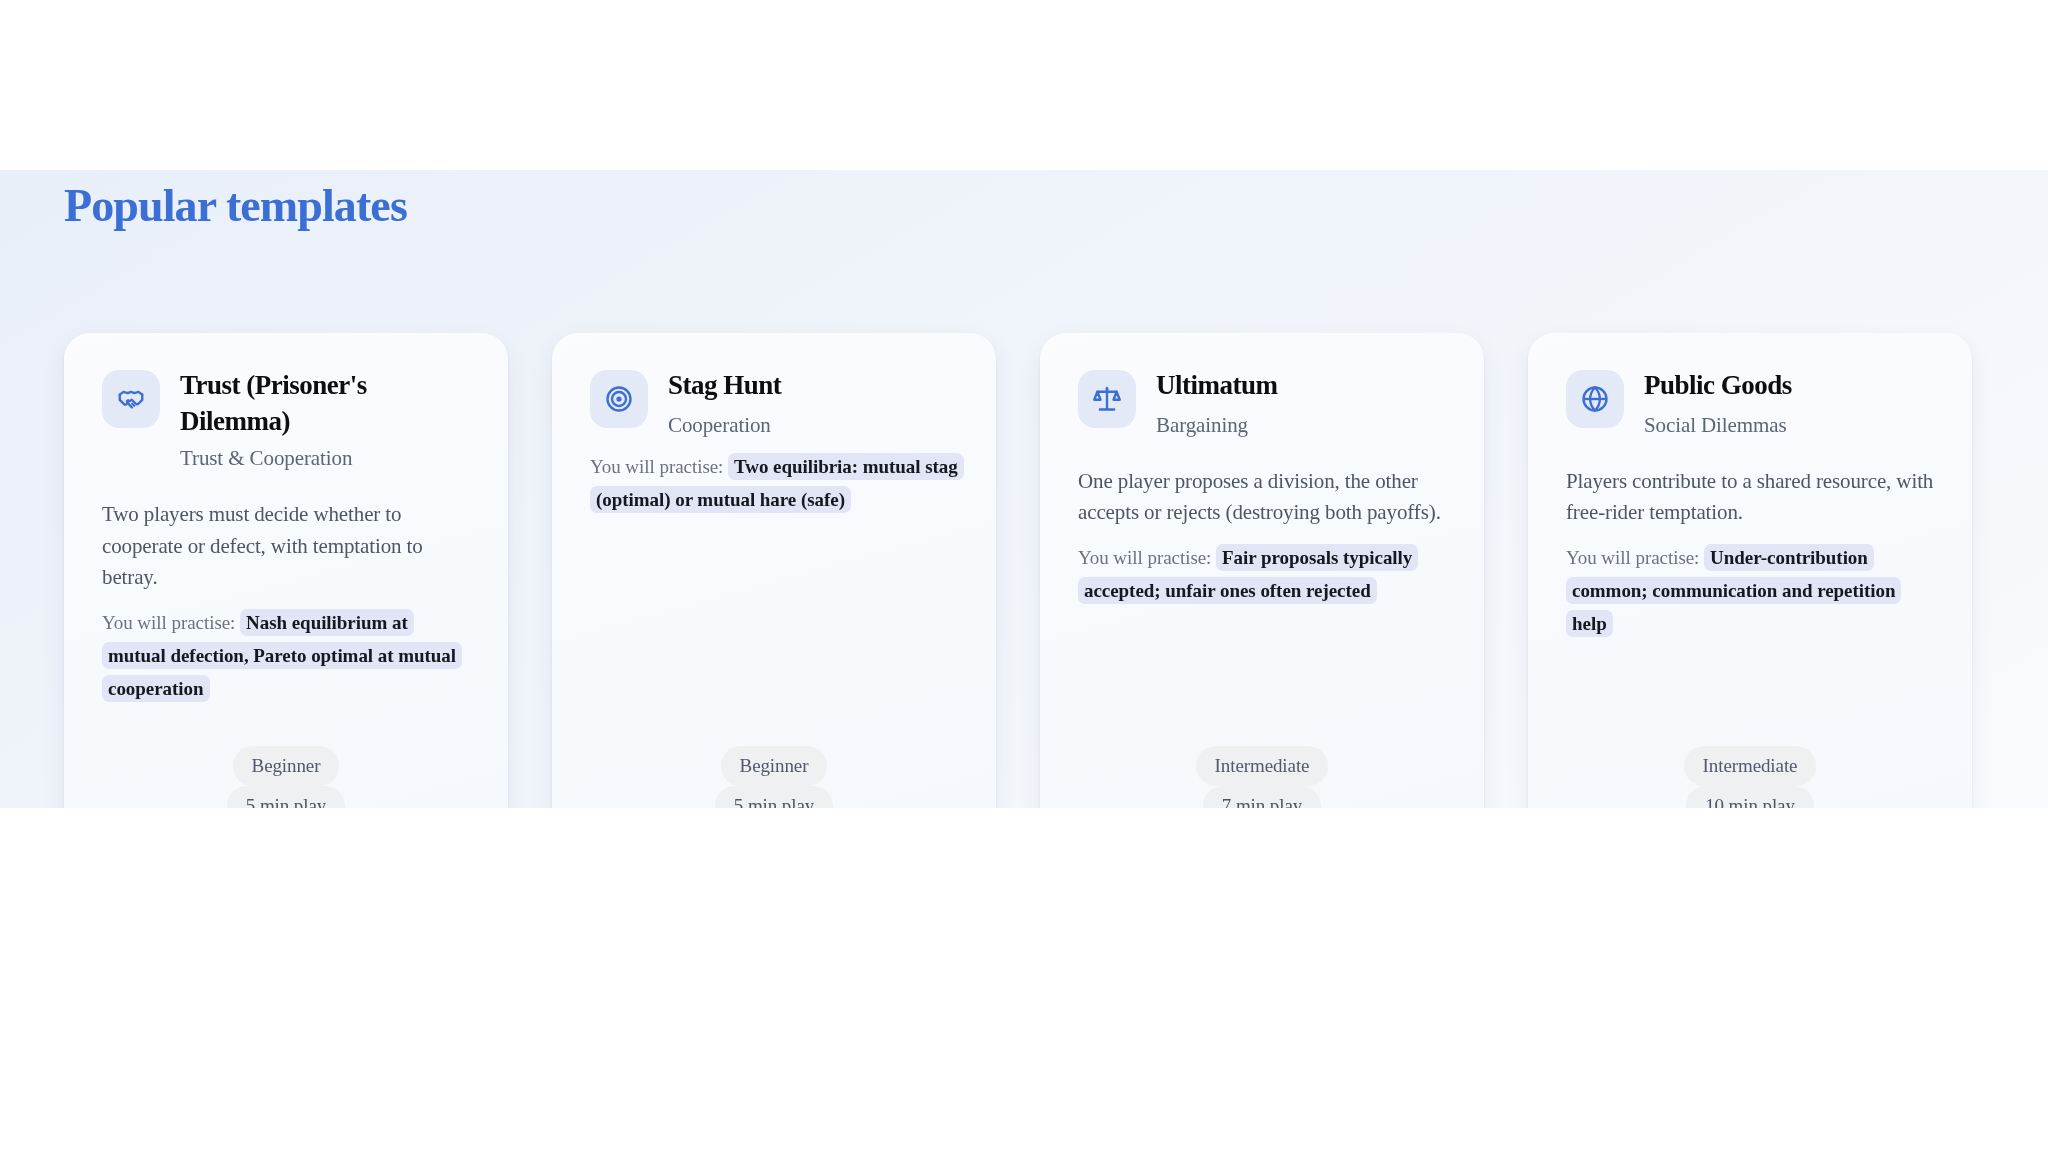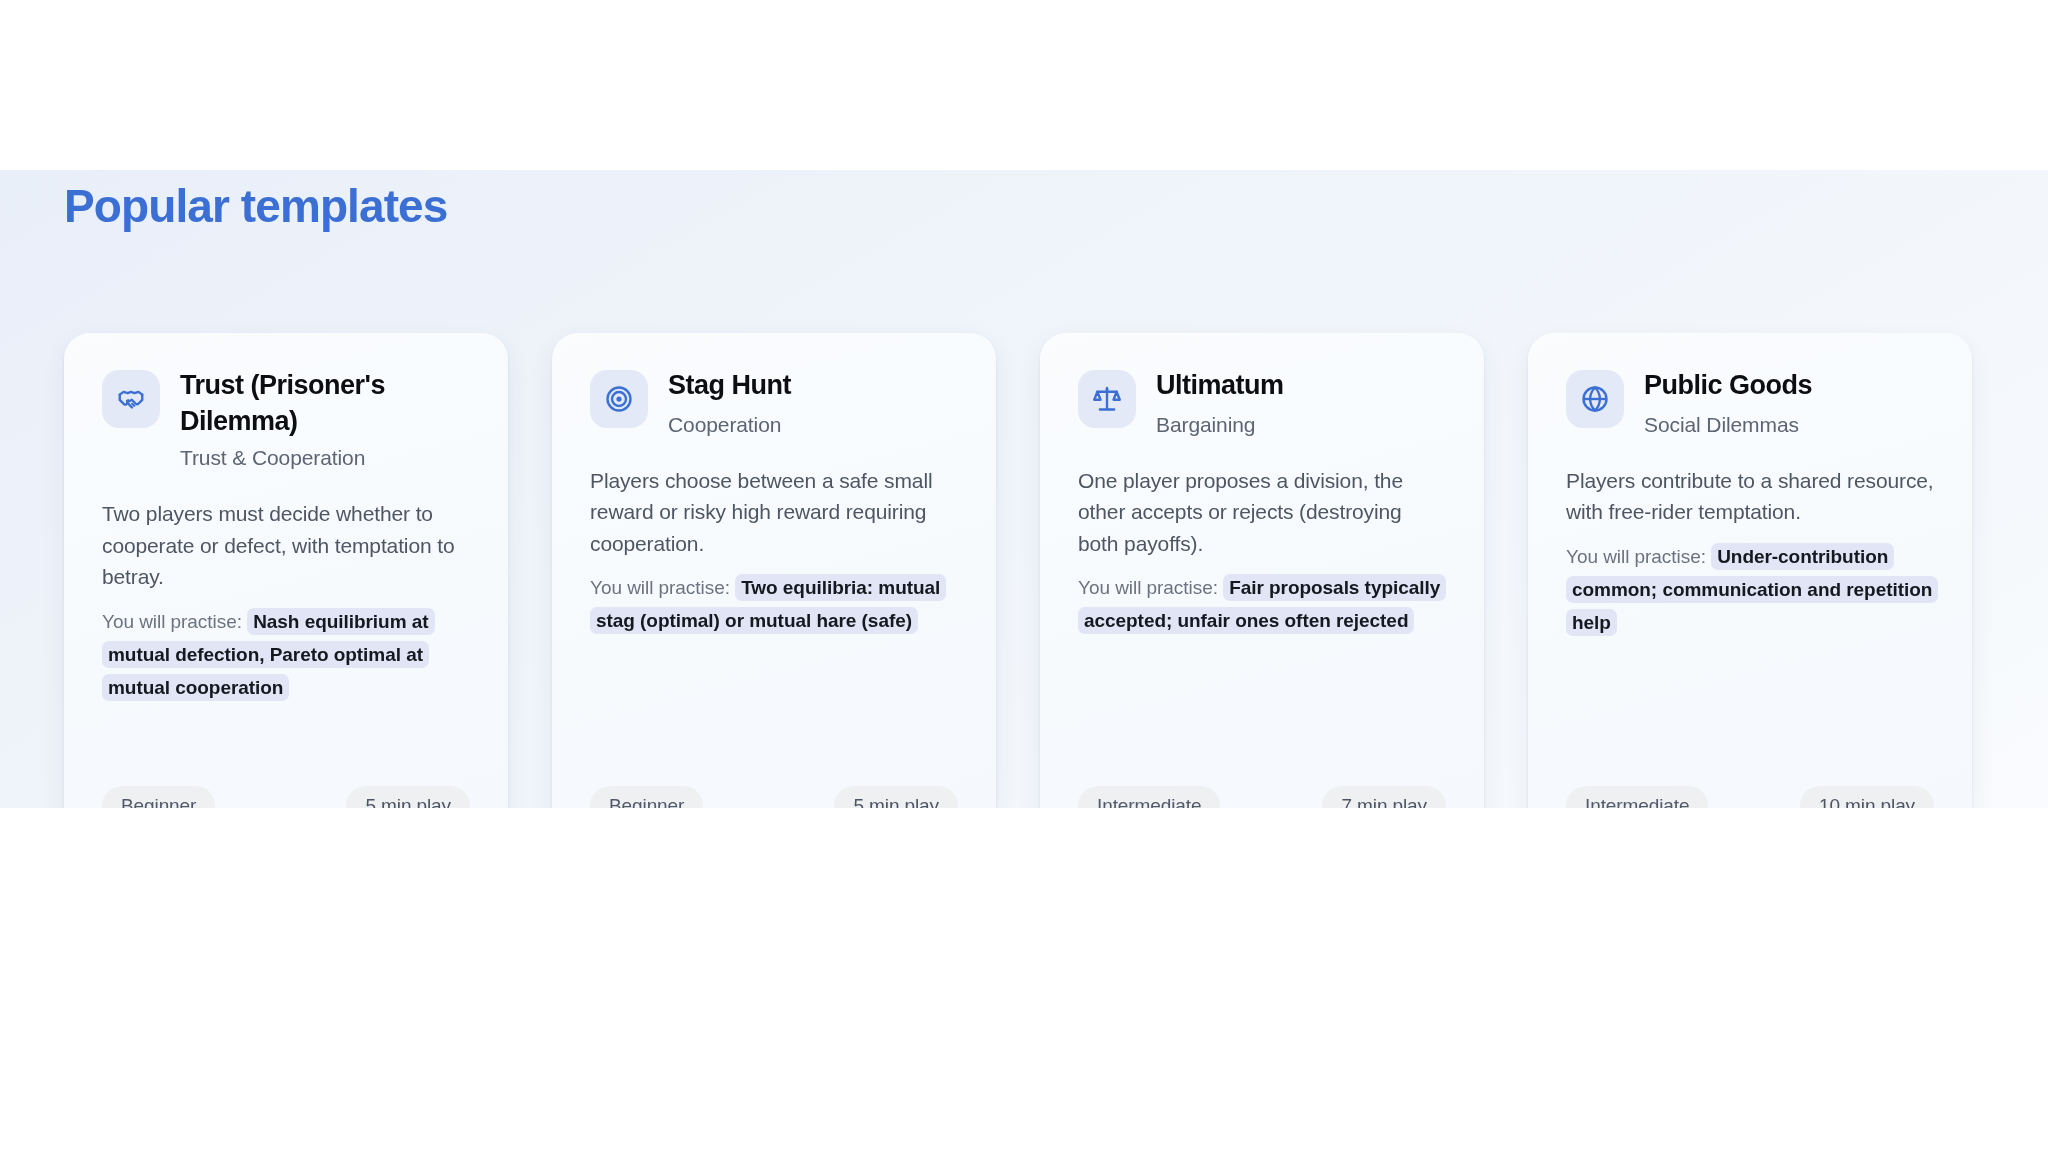--- a/index.html
+++ b/index.html
@@ -11,20 +11,21 @@
     font-family: "Liberation Sans", sans-serif;
     -webkit-font-smoothing: antialiased;
   }
 
   .page {
     position: relative;
     width: 2048px;
     height: 808px;
     background: #ffffff;
     overflow: hidden;
+    font-family: Liberation Serif, serif;
   }
 
   
   .section {
     position: absolute;
     left: 0;
     top: 170px;
     width: 2048px;
     height: 808px;
     background:
@@ -151,20 +152,21 @@
     padding: 3px 6px;
     box-decoration-break: clone;
     -webkit-box-decoration-break: clone;
   }
 
   .meta-row {
     margin-top: 22px;
     display: flex;
     align-items: center;
     justify-content: space-between;
+    flex-direction: column;
   }
 
   .pill {
     background: #eef0f2;
     color: #51596a;
     font-size: 19px;
     border-radius: 999px;
     padding: 9px 19px;
     letter-spacing: -0.1px;
   }
@@ -248,21 +250,20 @@
                 <circle cx="12" cy="12" r="9.2"></circle>
                 <circle cx="12" cy="12" r="5.6"></circle>
                 <circle cx="12" cy="12" r="2.1" fill="#3b6fd4" stroke="none"></circle>
               </svg>
             </div>
             <div class="head-text">
               <div class="card-title">Stag Hunt</div>
               <div class="card-cat">Cooperation</div>
             </div>
           </div>
-          <p class="card-desc">Players choose between a safe small reward or risky high reward requiring cooperation.</p>
           <p class="practise">
             <span class="lede">You will practise:</span>
             <span class="hl">Two equilibria: mutual stag (optimal) or mutual hare (safe)</span>
           </p>
           <div class="spacer"></div>
           <div class="meta-row">
             <span class="pill">Beginner</span>
             <span class="pill time">5 min play</span>
           </div>
           <div class="try-btn">

